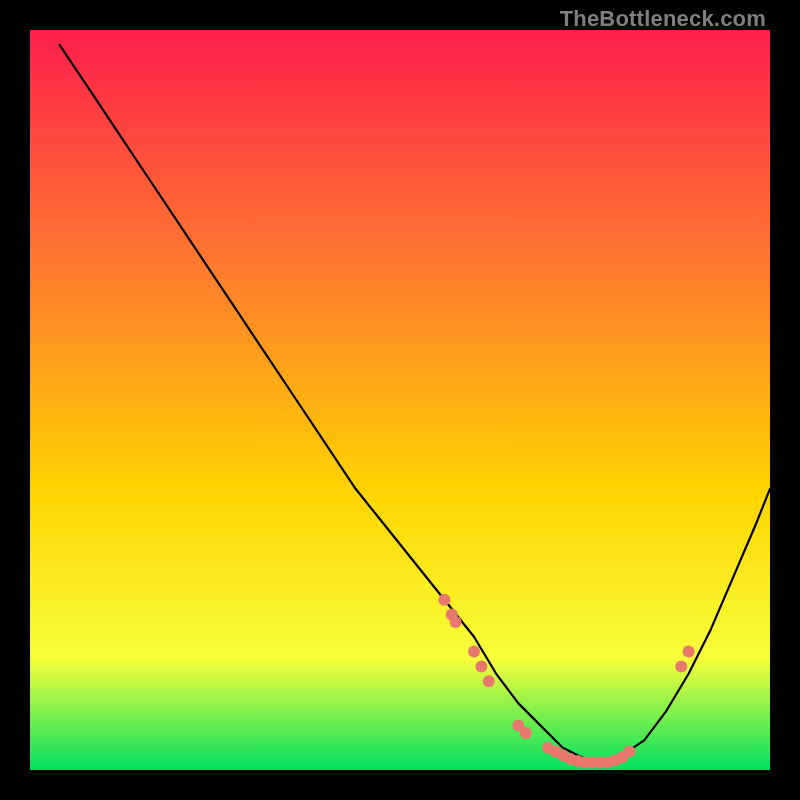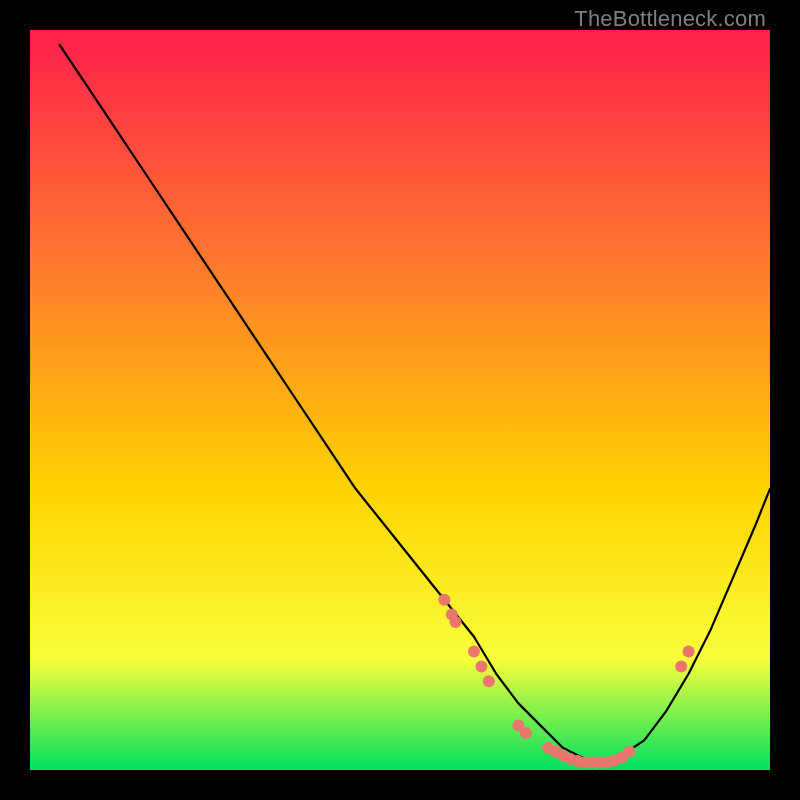--- a/index.html
+++ b/index.html
@@ -25,21 +25,21 @@
     top: 0;
     width: 740px;
     height: 740px;
   }
   .watermark {
     position: absolute;
     top: 6px;
     right: 34px;
     color: #7f7f7f;
     font-size: 22px;
-    font-weight: 400;
+    font-weight: 700;
     letter-spacing: 0.2px;
     user-select: none;
   }
   svg {
     display: block;
   }
 </style>
 </head>
 <body>
 

